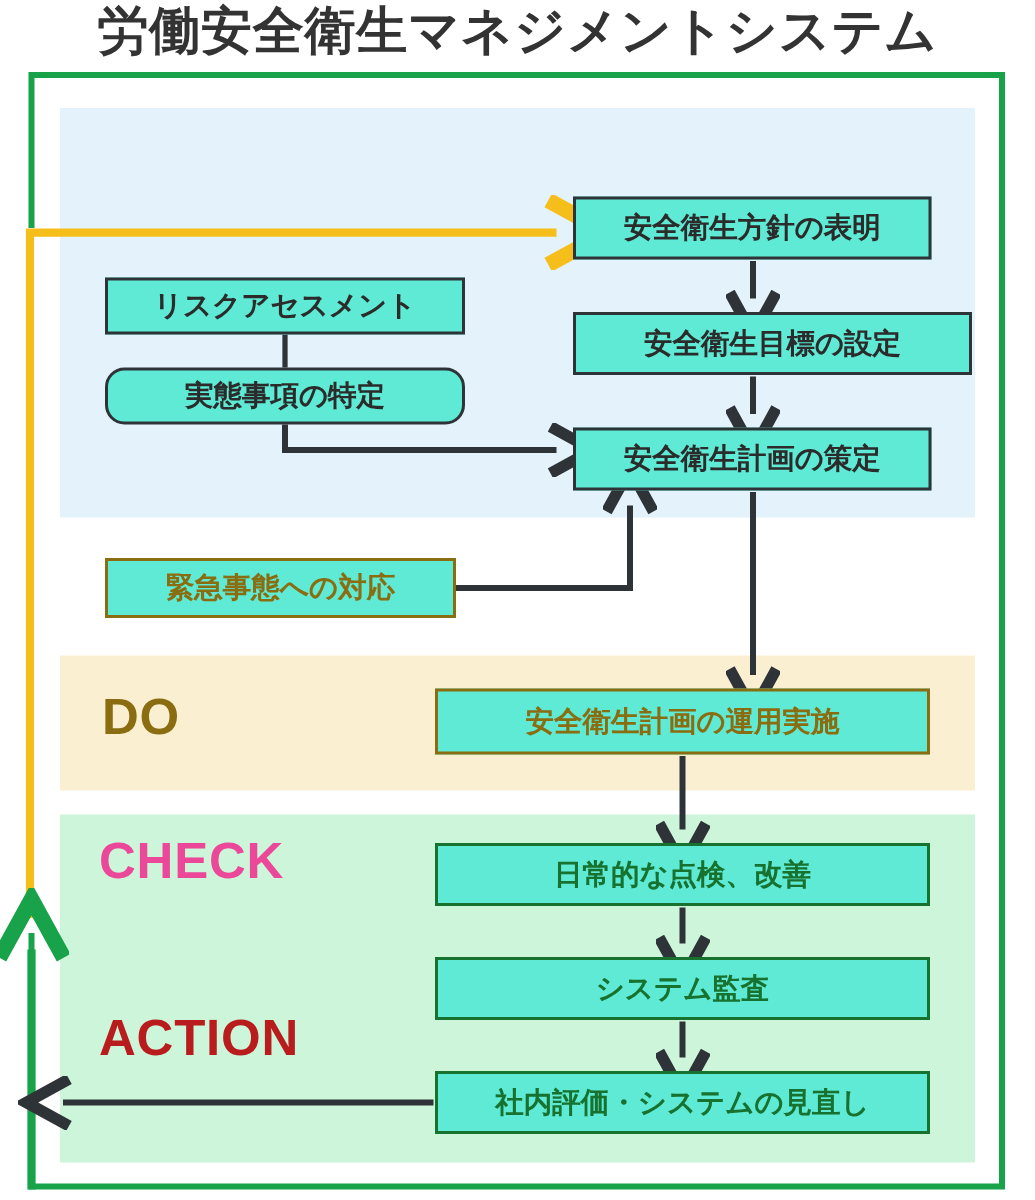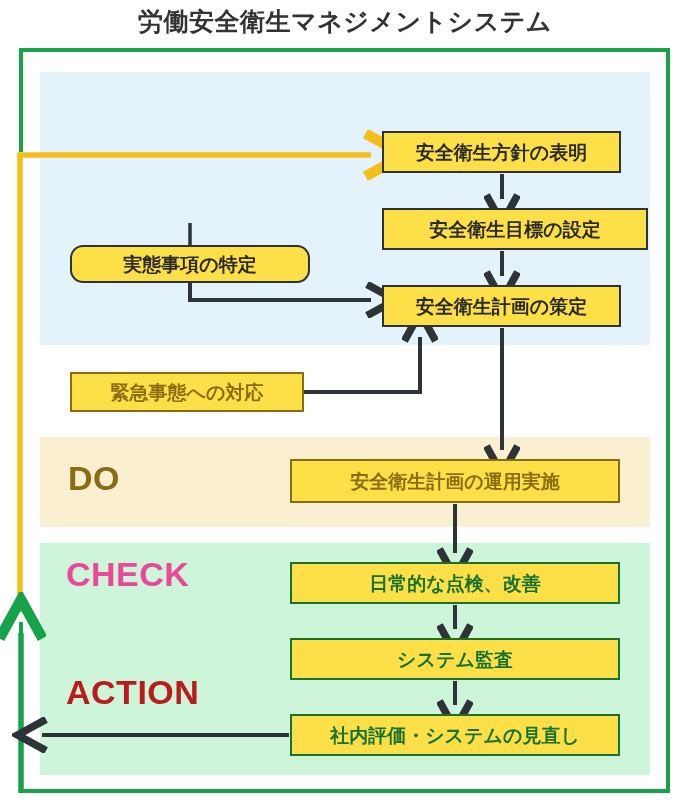--- a/index.html
+++ b/index.html
@@ -17,21 +17,21 @@
     background: #ffffff;
     overflow: hidden;
   }
   
   #title {
     position: absolute;
     left: 0;
     top: 4px;
     width: 690px;
     text-align: center;
-    font-size: 25px;
+    font-size: 34px;
     font-weight: bold;
     color: #333333;
     letter-spacing: 0.5px;
     line-height: 34px;
   }
   
   #outer-frame {
     position: absolute;
     left: 19px;
     top: 48px;
@@ -61,21 +61,21 @@
   }
   #label-plan   { left: 66px; top: 86px;  font-size: 38px; color: #3b3b3b; }
   #label-do     { left: 68px; top: 459px; font-size: 34px; color: #8a6d10; }
   #label-check  { left: 66px; top: 555px; font-size: 34px; color: #ec4899; }
   #label-action { left: 66px; top: 673px; font-size: 34px; color: #b91c1c; }
 
   
   .pbox {
     position: absolute;
     box-sizing: border-box;
-    background: #fde047;
+    background: #5eead4;
     display: flex;
     align-items: center;
     justify-content: center;
     font-weight: bold;
     font-size: 19px;
     line-height: 1;
     white-space: nowrap;
   }
   .pbox.dark  { border: 2.5px solid #2e3338; color: #2b2b2b; }
   .pbox.gold  { border: 2.5px solid #8a6d10; color: #8a6d10; }
@@ -160,20 +160,21 @@
     <path d="M455,605 L455,629" fill="none" stroke="#2e3338" stroke-width="4" marker-end="url(#ah-dark)"></path>
 
     <path d="M455,681 L455,705" fill="none" stroke="#2e3338" stroke-width="4" marker-end="url(#ah-dark)"></path>
 
     <path d="M289,735 L42,735" fill="none" stroke="#2e3338" stroke-width="4" marker-end="url(#ah-dark)"></path>
   </svg>
 
   <div class="pbox dark" id="box-policy">安全衛生方針の表明</div>
   <div class="pbox dark" id="box-goal">安全衛生目標の設定</div>
   <div class="pbox dark" id="box-plandraft">安全衛生計画の策定</div>
+  <div class="pbox dark" id="box-risk">リスクアセスメント</div>
   <div class="pbox dark" id="box-identify">実態事項の特定</div>
   <div class="pbox gold" id="box-emerg">緊急事態への対応</div>
   <div class="pbox gold" id="box-do-run">安全衛生計画の運用実施</div>
   <div class="pbox green" id="box-daily">日常的な点検、改善</div>
   <div class="pbox green" id="box-audit">システム監査</div>
   <div class="pbox green" id="box-review">社内評価・システムの見直し</div>
 
 </div>
 
 </body></html>

